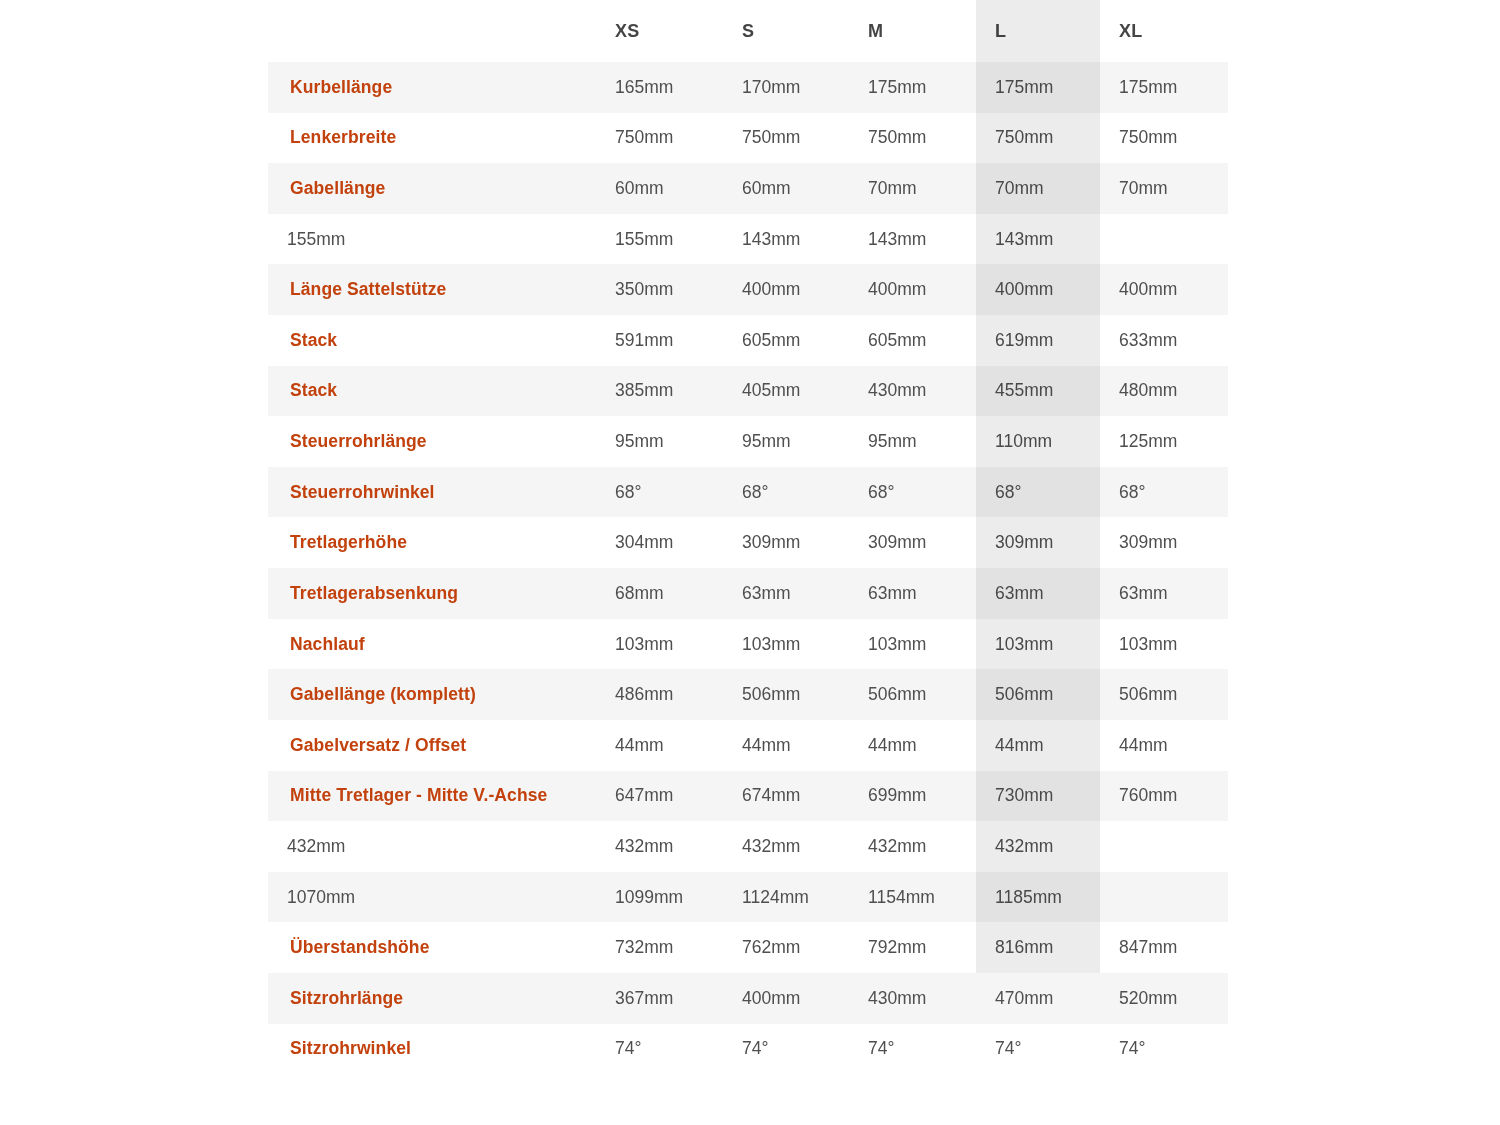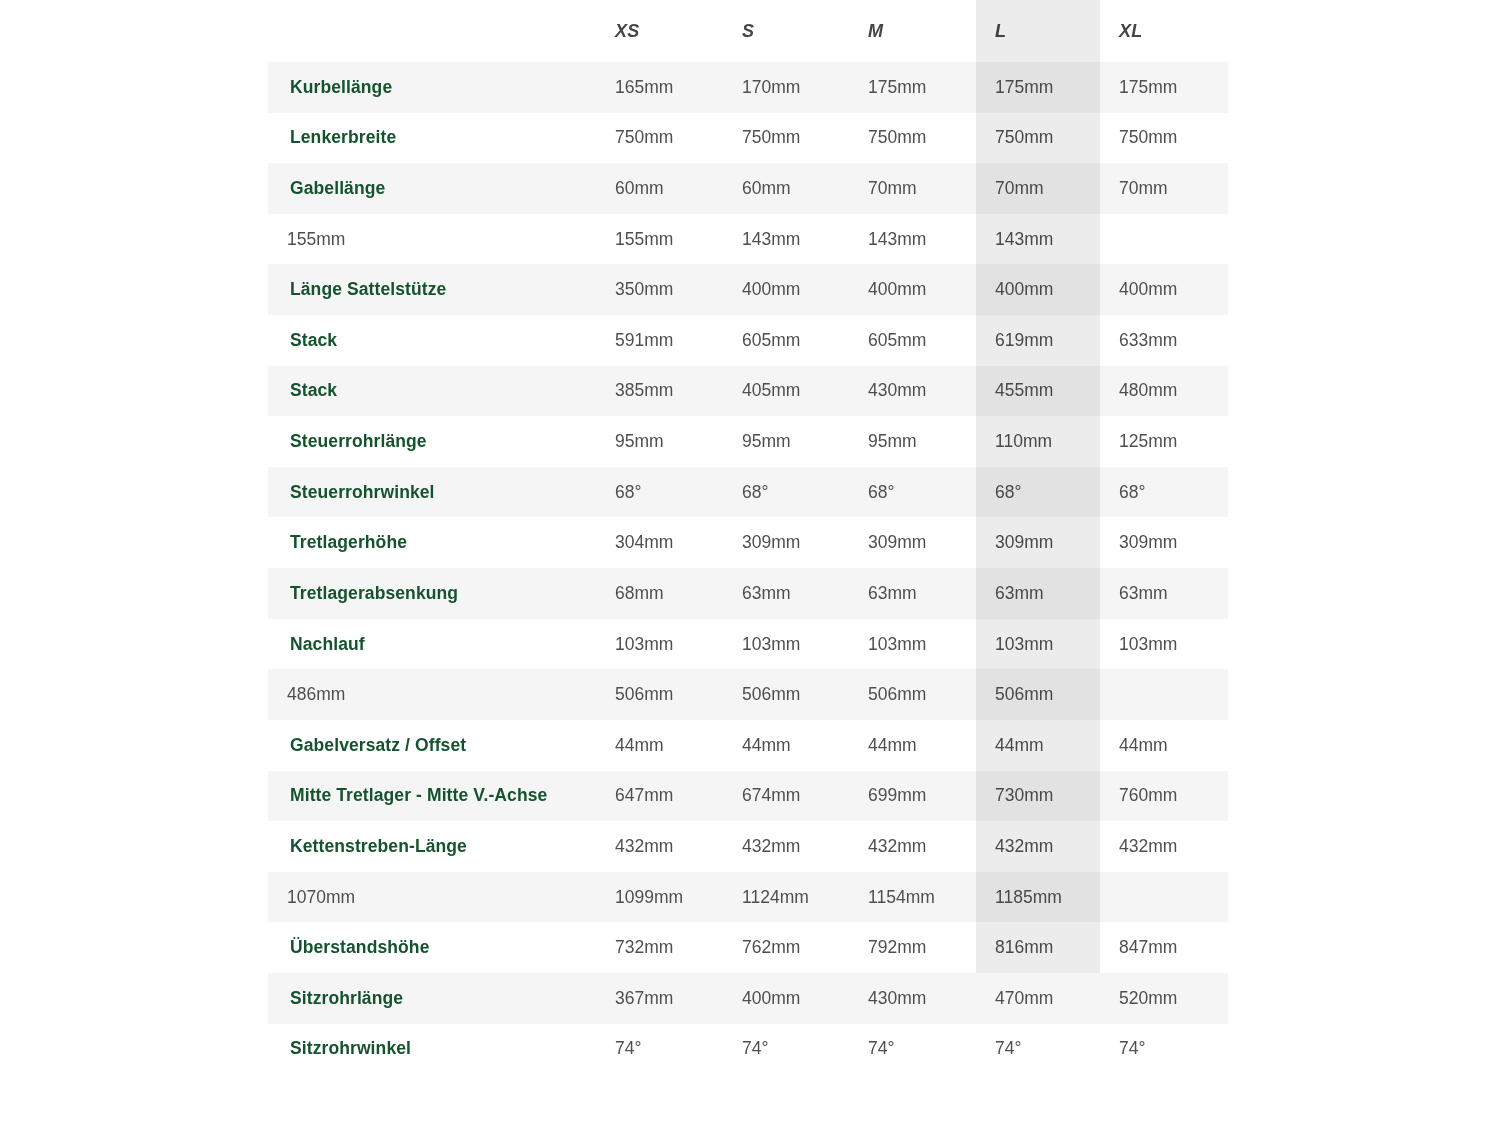--- a/index.html
+++ b/index.html
@@ -34,21 +34,20 @@
     align-items: center;
     background: #ffffff;
   }
 
   .header-row .size-cell {
     padding-left: 19px;
     font-size: 18px;
     font-weight: 700;
     color: #454545;
     letter-spacing: 0.2px;
-    font-style: italic;
   }
 
   .rows {
     display: block;
   }
 
   .row {
     height: 50.619px;
     display: grid;
     grid-template-columns: 328px 127px 126px 127px 124px 128px;
@@ -60,21 +59,21 @@
   }
 
   .row:nth-child(even) {
     background: #ffffff;
   }
 
   .label-cell {
     padding-left: 22px;
     font-size: 17.5px;
     font-weight: 700;
-    color: #14532d;
+    color: #c2410c;
     letter-spacing: 0.1px;
     white-space: nowrap;
   }
 
   .value-cell {
     padding-left: 19px;
     font-size: 17.5px;
     font-weight: 400;
     color: #4f4f4f;
     white-space: nowrap;
@@ -195,20 +194,21 @@
         </div>
         <div class="row">
           <div class="label-cell">Nachlauf</div>
           <div class="value-cell">103mm</div>
           <div class="value-cell">103mm</div>
           <div class="value-cell">103mm</div>
           <div class="value-cell">103mm</div>
           <div class="value-cell">103mm</div>
         </div>
         <div class="row">
+          <div class="label-cell">Gabellänge (komplett)</div>
           <div class="value-cell">486mm</div>
           <div class="value-cell">506mm</div>
           <div class="value-cell">506mm</div>
           <div class="value-cell">506mm</div>
           <div class="value-cell">506mm</div>
         </div>
         <div class="row">
           <div class="label-cell">Gabelversatz / Offset</div>
           <div class="value-cell">44mm</div>
           <div class="value-cell">44mm</div>
@@ -218,21 +218,20 @@
         </div>
         <div class="row">
           <div class="label-cell">Mitte Tretlager - Mitte V.-Achse</div>
           <div class="value-cell">647mm</div>
           <div class="value-cell">674mm</div>
           <div class="value-cell">699mm</div>
           <div class="value-cell">730mm</div>
           <div class="value-cell">760mm</div>
         </div>
         <div class="row">
-          <div class="label-cell">Kettenstreben-Länge</div>
           <div class="value-cell">432mm</div>
           <div class="value-cell">432mm</div>
           <div class="value-cell">432mm</div>
           <div class="value-cell">432mm</div>
           <div class="value-cell">432mm</div>
         </div>
         <div class="row">
           <div class="value-cell">1070mm</div>
           <div class="value-cell">1099mm</div>
           <div class="value-cell">1124mm</div>

